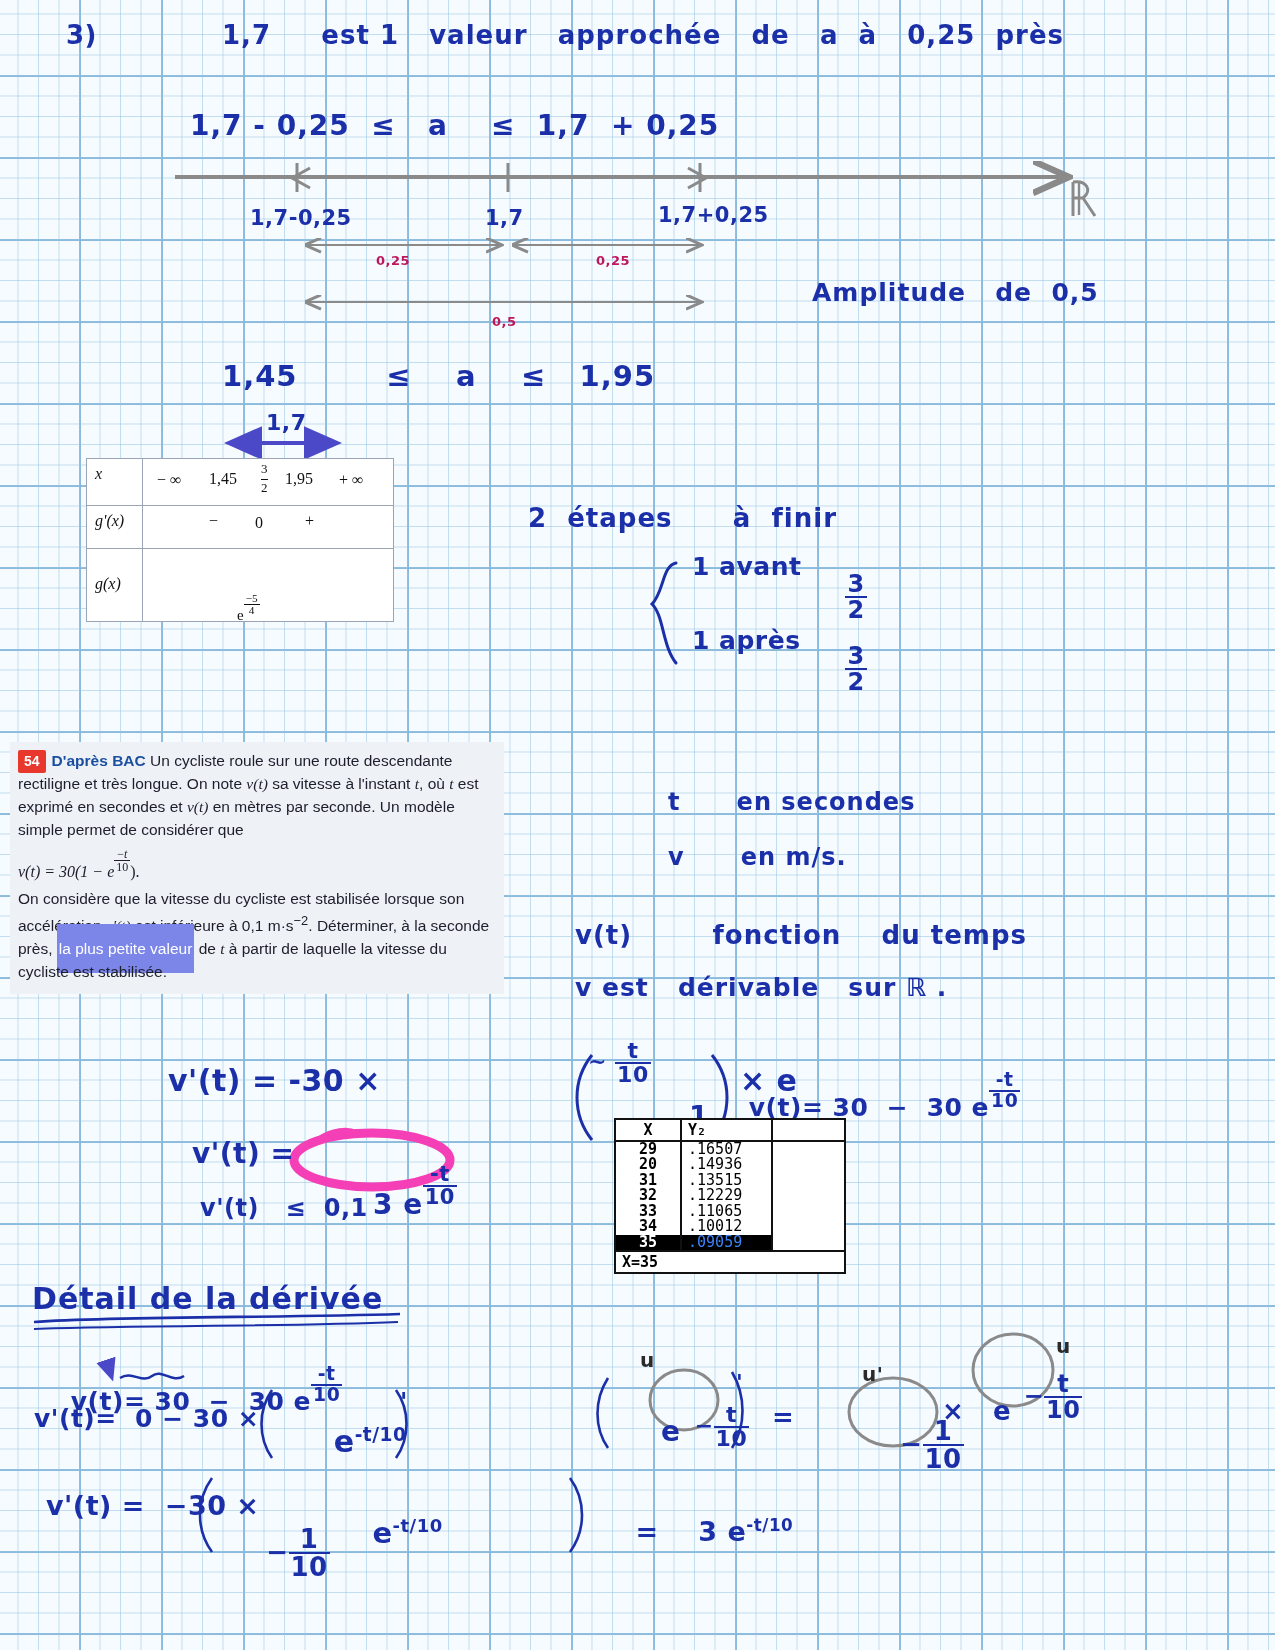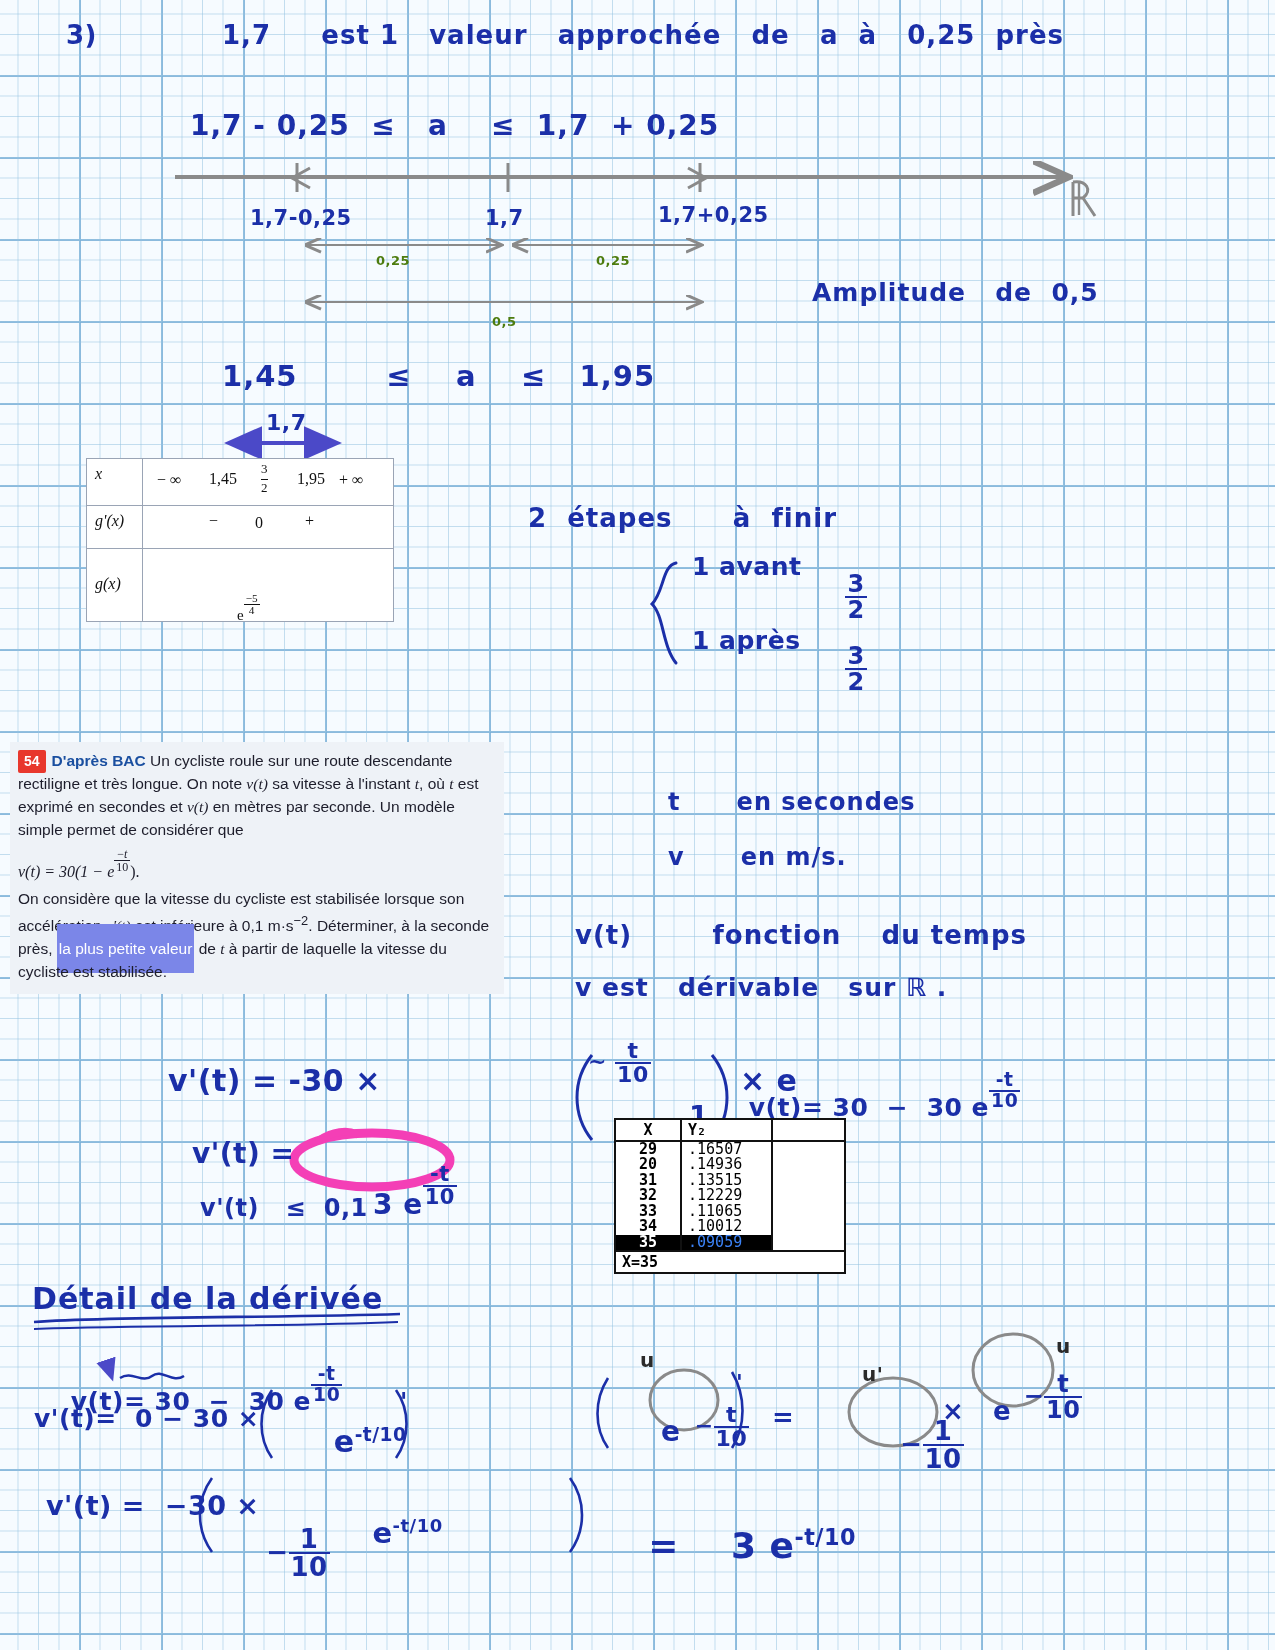--- a/index.html
+++ b/index.html
@@ -30,21 +30,21 @@
     position:absolute;
     font-family:"DejaVu Sans", sans-serif;
     color:#1b2fa8;
     white-space:pre;
     line-height:1;
     font-weight:600;
     letter-spacing:.5px;
     transform-origin:left top;
   }
   .hw.small{font-size:15px;font-weight:600;}
-  .hw.tiny{font-size:13px;font-weight:600;color:#4d7c0f;}
+  .hw.tiny{font-size:13px;font-weight:600;color:#be185d;}
   
   .frac{display:inline-block;text-align:center;vertical-align:middle;line-height:1;}
   .frac .n{display:block;padding:0 2px;}
   .frac .d{display:block;border-top:2px solid #1b2fa8;padding:0 2px;}
   .fracs{font-size:.75em;}
   sup.e{font-size:.62em;vertical-align:super;}
   
   .exercise{
     position:absolute;
     background:#eef2f7;
@@ -235,21 +235,21 @@
   </div>
   <div class="hw" style="left:400px;top:1390px;font-size:24px;">'</div>
 
   <div class="hw" style="left:46px;top:1492px;font-size:27px;">v'(t) =  −30 ×</div>
   <div class="hw" style="left:228px;top:1500px;font-size:26px;">
     −<span class="frac"><span class="n">1</span><span class="d">10</span></span>
   </div>
   <div class="hw" style="left:330px;top:1488px;font-size:29px;">
     <span>e</span><sup class="e">-t/10</sup>
   </div>
-  <div class="hw" style="left:596px;top:1490px;font-size:36px;">
+  <div class="hw" style="left:596px;top:1490px;font-size:27px;">
     <span>=    3 e</span><sup class="e">-t/10</sup>
   </div>
 
   <div class="hw" style="left:620px;top:1390px;font-size:28px;">
     <span>e</span>
   </div>
   <div class="hw" style="left:662px;top:1382px;font-size:22px;">
     −<span class="frac"><span class="n">t</span><span class="d">10</span></span>
   </div>
   <div class="hw" style="left:736px;top:1372px;font-size:22px;">'</div>
@@ -267,21 +267,21 @@
 </div>
 
 <div class="vartable" style="left:86px;top:458px;width:306px;">
   <div class="row" style="height:46px;">
     <div class="c1">x</div>
     <div class="c2">
       <span style="position:absolute;left:14px;top:12px;">− ∞</span>
       <span style="position:absolute;left:66px;top:11px;">1,45</span>
       <span style="position:absolute;left:118px;top:2px;font-size:13px;">3</span>
       <span style="position:absolute;left:118px;top:20px;font-size:13px;border-top:1px solid #111;">2</span>
-      <span style="position:absolute;left:154px;top:11px;text-align:right;">1,95</span>
+      <span style="position:absolute;left:142px;top:11px;text-align:right;">1,95</span>
       <span style="position:absolute;left:196px;top:12px;">+ ∞</span>
     </div>
   </div>
   <div class="row" style="height:42px;">
     <div class="c1" style="font-style:italic;">g'(x)</div>
     <div class="c2">
       <span style="position:absolute;left:66px;top:6px;">−</span>
       <span style="position:absolute;left:112px;top:8px;">0</span>
       <span style="position:absolute;left:162px;top:6px;">+</span>
     </div>

